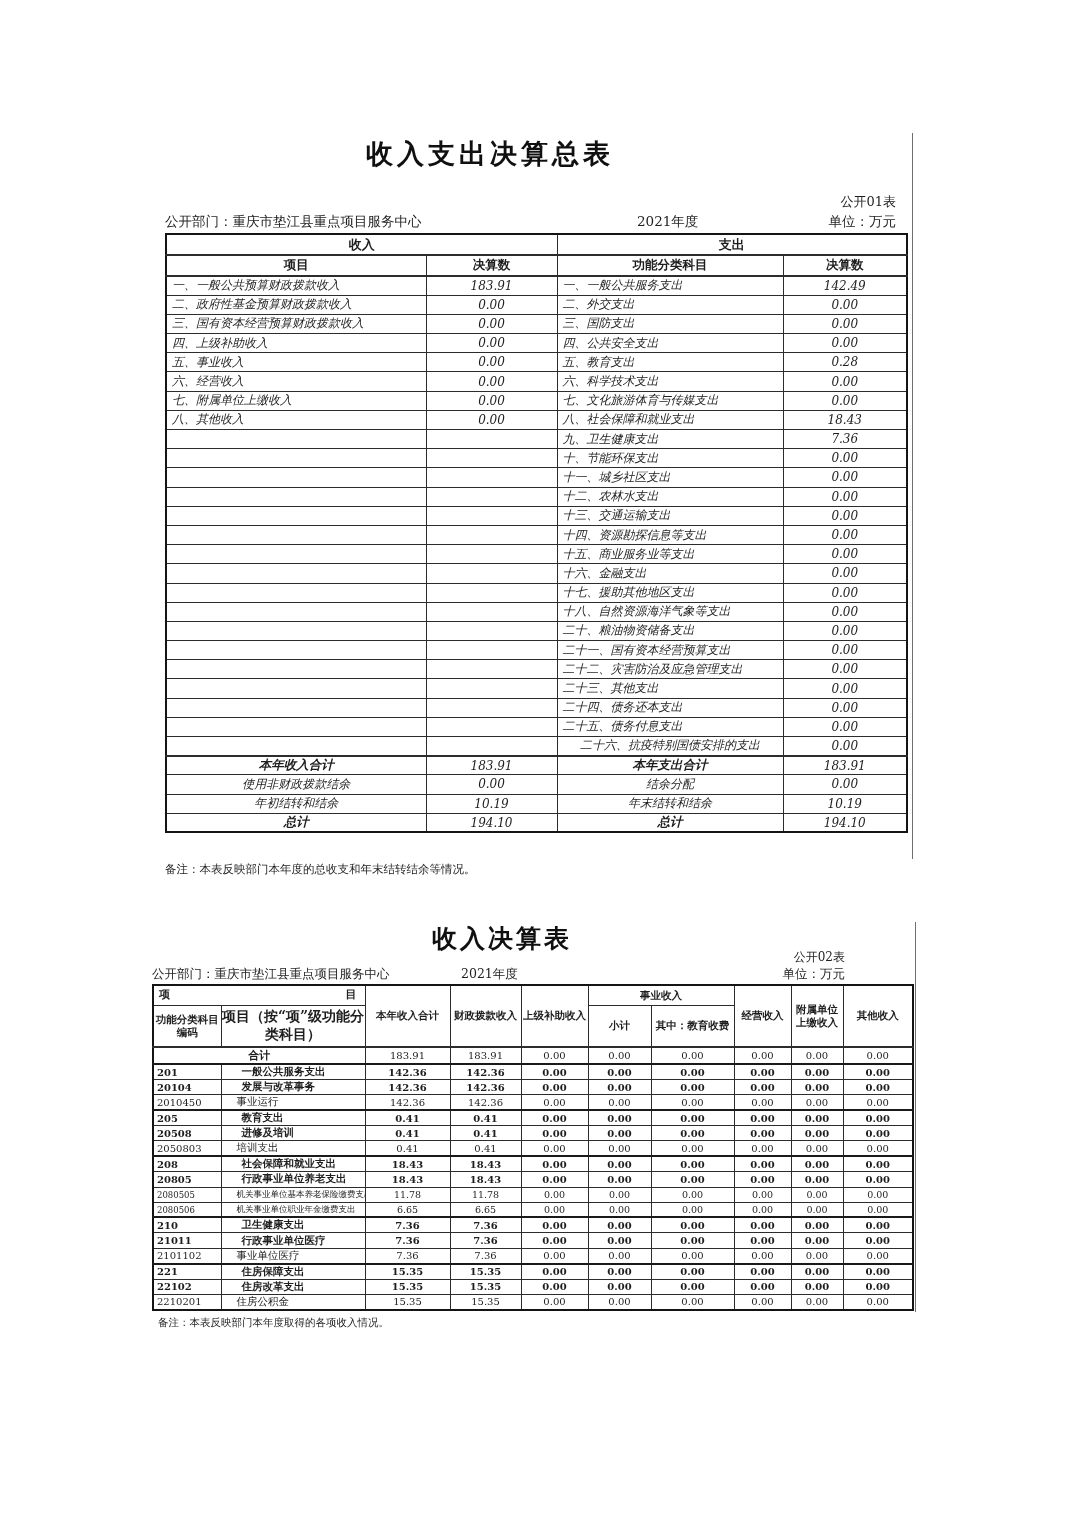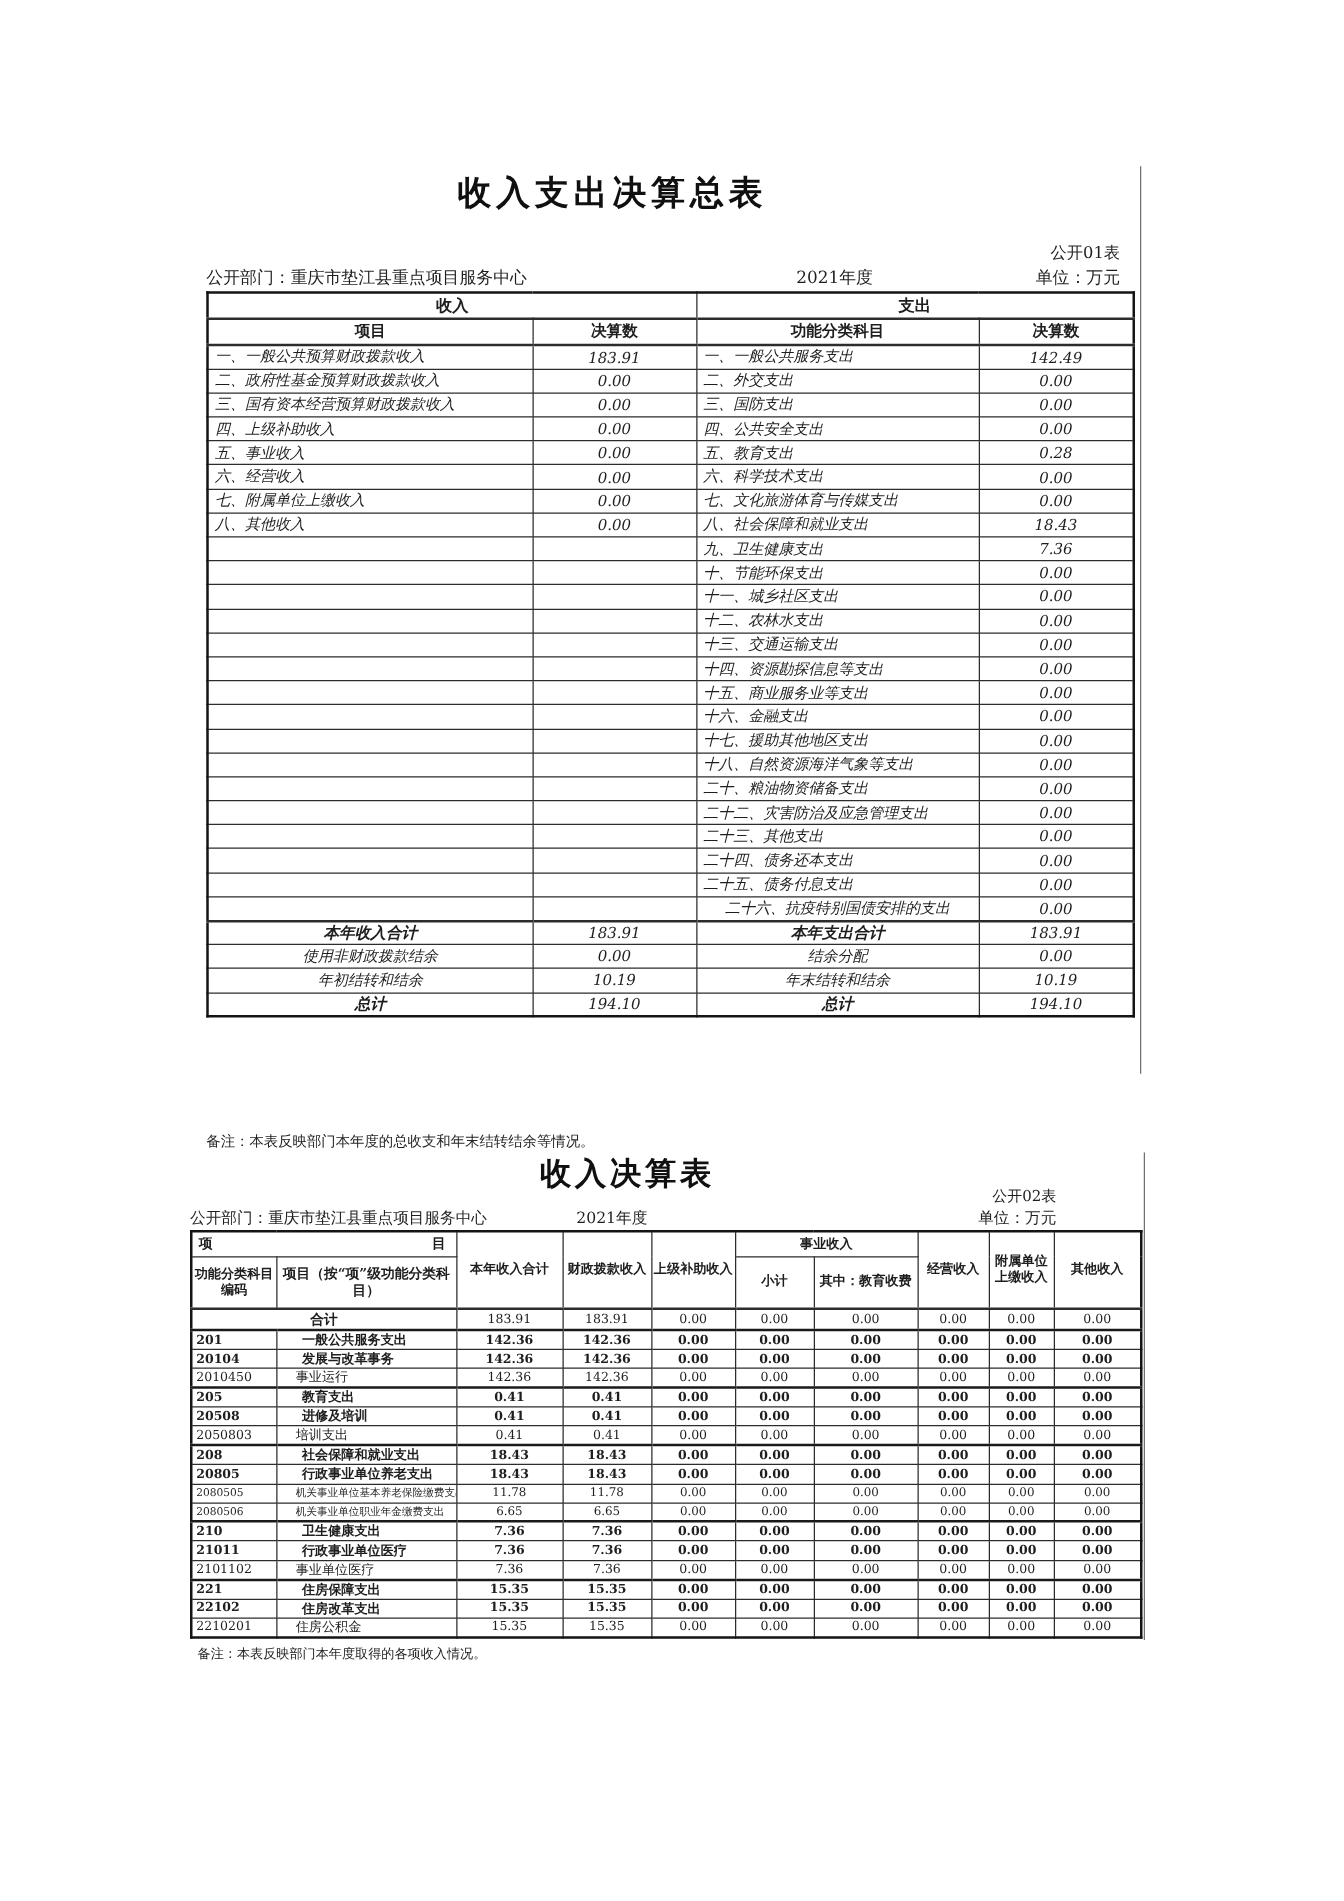--- a/index.html
+++ b/index.html
@@ -48,36 +48,36 @@
 
   #t2{top:64px;width:761px;border:2px solid #141414;}
   #t2 th,#t2 td{border:1px solid #2c2c2c;padding:0;overflow:hidden;}
   #t2 thead th,#t2 thead td{font-weight:bold;font-size:10.5px;line-height:1.25;text-align:center;}
   #t2 tr.h1{height:20px;}
   #t2 tr.h2{height:42px;}
   #t2 td.xm{position:relative;}
   #t2 td.xm span{position:absolute;top:2px;font-size:11px;font-weight:bold;}
   #t2 td.xm span:first-child{left:5px;}
   #t2 td.xm span:last-child{right:8px;}
-  #t2 th.name-h{font-size:11px;}
+  #t2 th.name-h{font-size:14px;}
   #t2 tbody tr{height:15.2px;}
   #t2 tbody tr:first-child td{border-top-width:2px;}
   #t2 td.code{text-align:left;padding-left:3px;font-size:10px;white-space:nowrap;}
   #t2 td.name{text-align:left;padding-left:20px;font-size:10.5px;white-space:nowrap;}
   #t2 td.vc{text-align:center;font-size:10px;}
   #t2 tr.lvl-section td,#t2 tr.lvl-sub td{font-weight:bold;}
   #t2 tr.lvl-section td{border-top:2px solid #1a1a1a;}
   #t2 tr.lvl-detail td,#t2 tr.lvl-detail-small td{font-weight:normal;}
   #t2 tr.lvl-detail td.name,#t2 tr.lvl-detail-small td.name{padding-left:15px;}
   #t2 tr.lvl-detail-small td.name,#t2 tr.lvl-detail-small td.code{font-size:8.5px;}
   #t2 tr.lvl-detail-small td.vc{font-size:9.5px;}
   #t2 tr.lvl-total td.name{text-align:center;font-weight:bold;font-size:11px;padding-left:0;}
 
   .note{position:absolute;left:0;font-size:11.5px;color:#1f1f1f;white-space:nowrap;}
-  #sheet1 .note{top:726px;margin-top:44px;}
+  #sheet1 .note{top:726px;}
   #sheet2 .note{top:396px;left:6px;font-size:10.5px;}
 
   .vline{position:absolute;width:1px;background:#6f6f6f;}
 </style>
 </head>
 <body>
 
 <div class="sheet" id="sheet1">
   <div class="doc-title">收入支出决算总表</div>
   <div class="sheet-label">公开01表</div>
@@ -212,20 +212,26 @@
         <tr>
           <td class="it"></td>
           <td class="vc"></td>
           <td class="it">十八、自然资源海洋气象等支出</td>
           <td class="vc">0.00</td>
         </tr>
         <tr>
           <td class="it"></td>
           <td class="vc"></td>
           <td class="it">二十、粮油物资储备支出</td>
+          <td class="vc">0.00</td>
+        </tr>
+        <tr>
+          <td class="it"></td>
+          <td class="vc"></td>
+          <td class="it">二十一、国有资本经营预算支出</td>
           <td class="vc">0.00</td>
         </tr>
         <tr>
           <td class="it"></td>
           <td class="vc"></td>
           <td class="it">二十二、灾害防治及应急管理支出</td>
           <td class="vc">0.00</td>
         </tr>
         <tr>
           <td class="it"></td>

